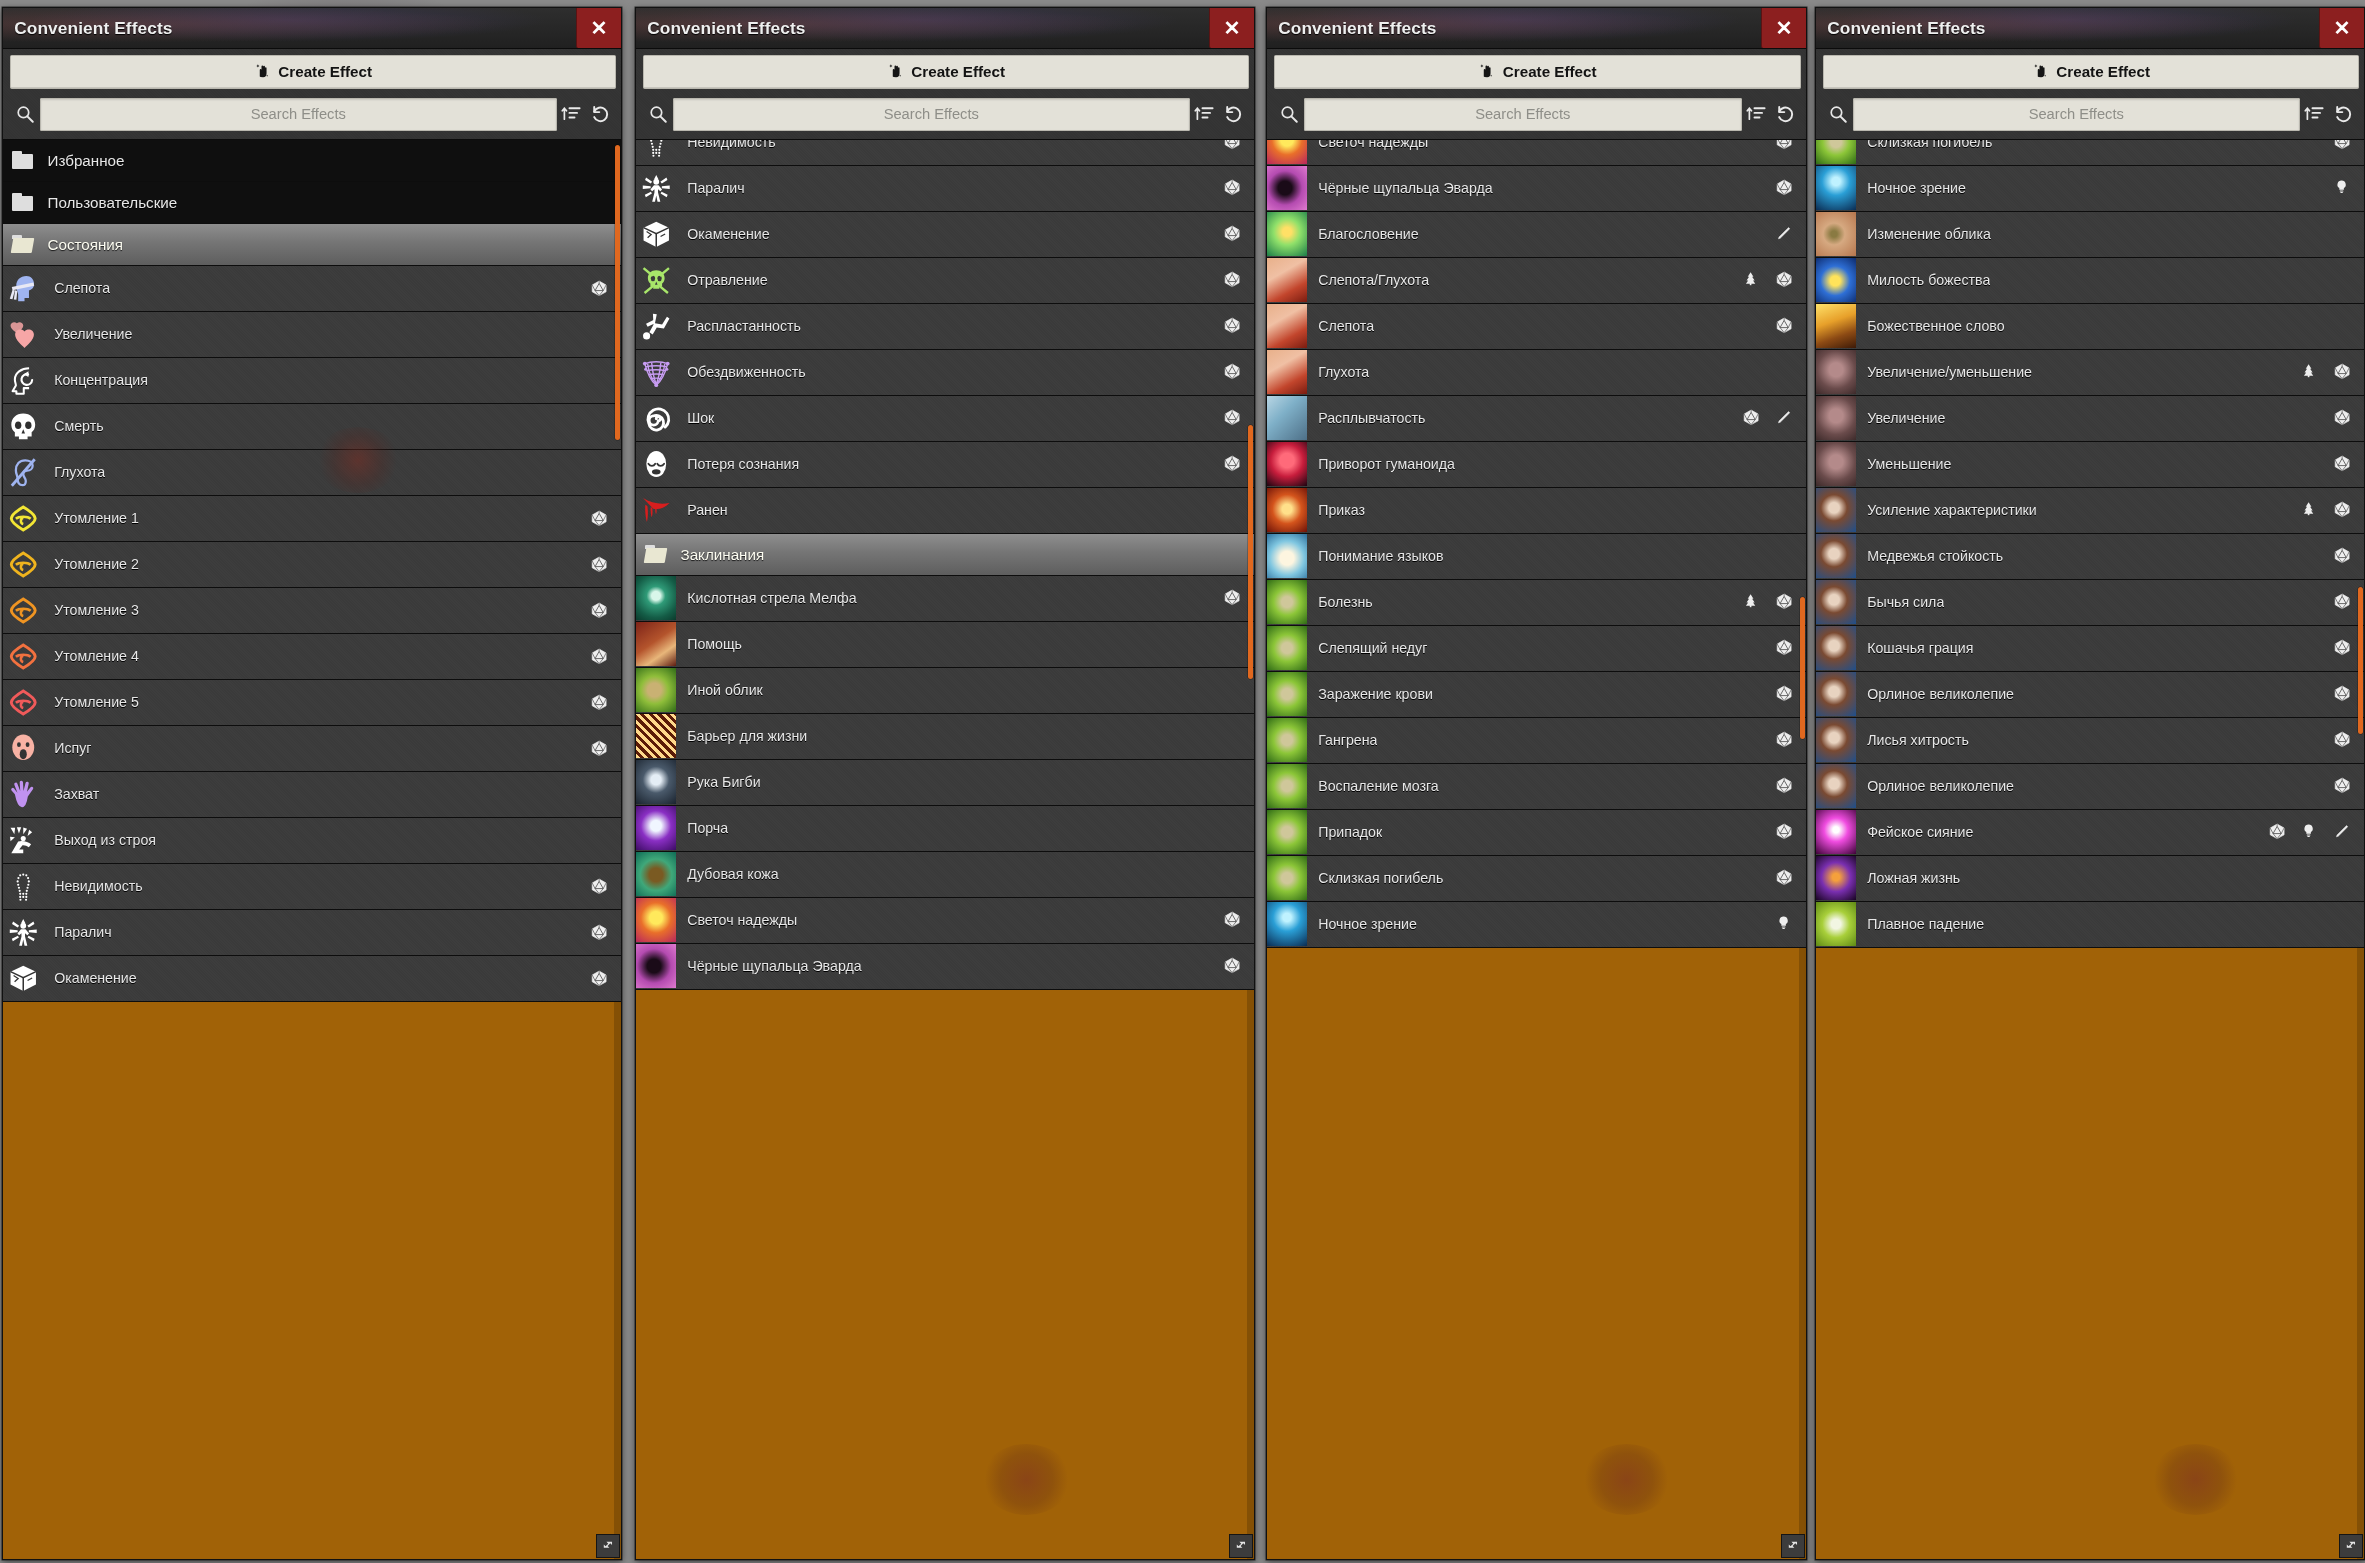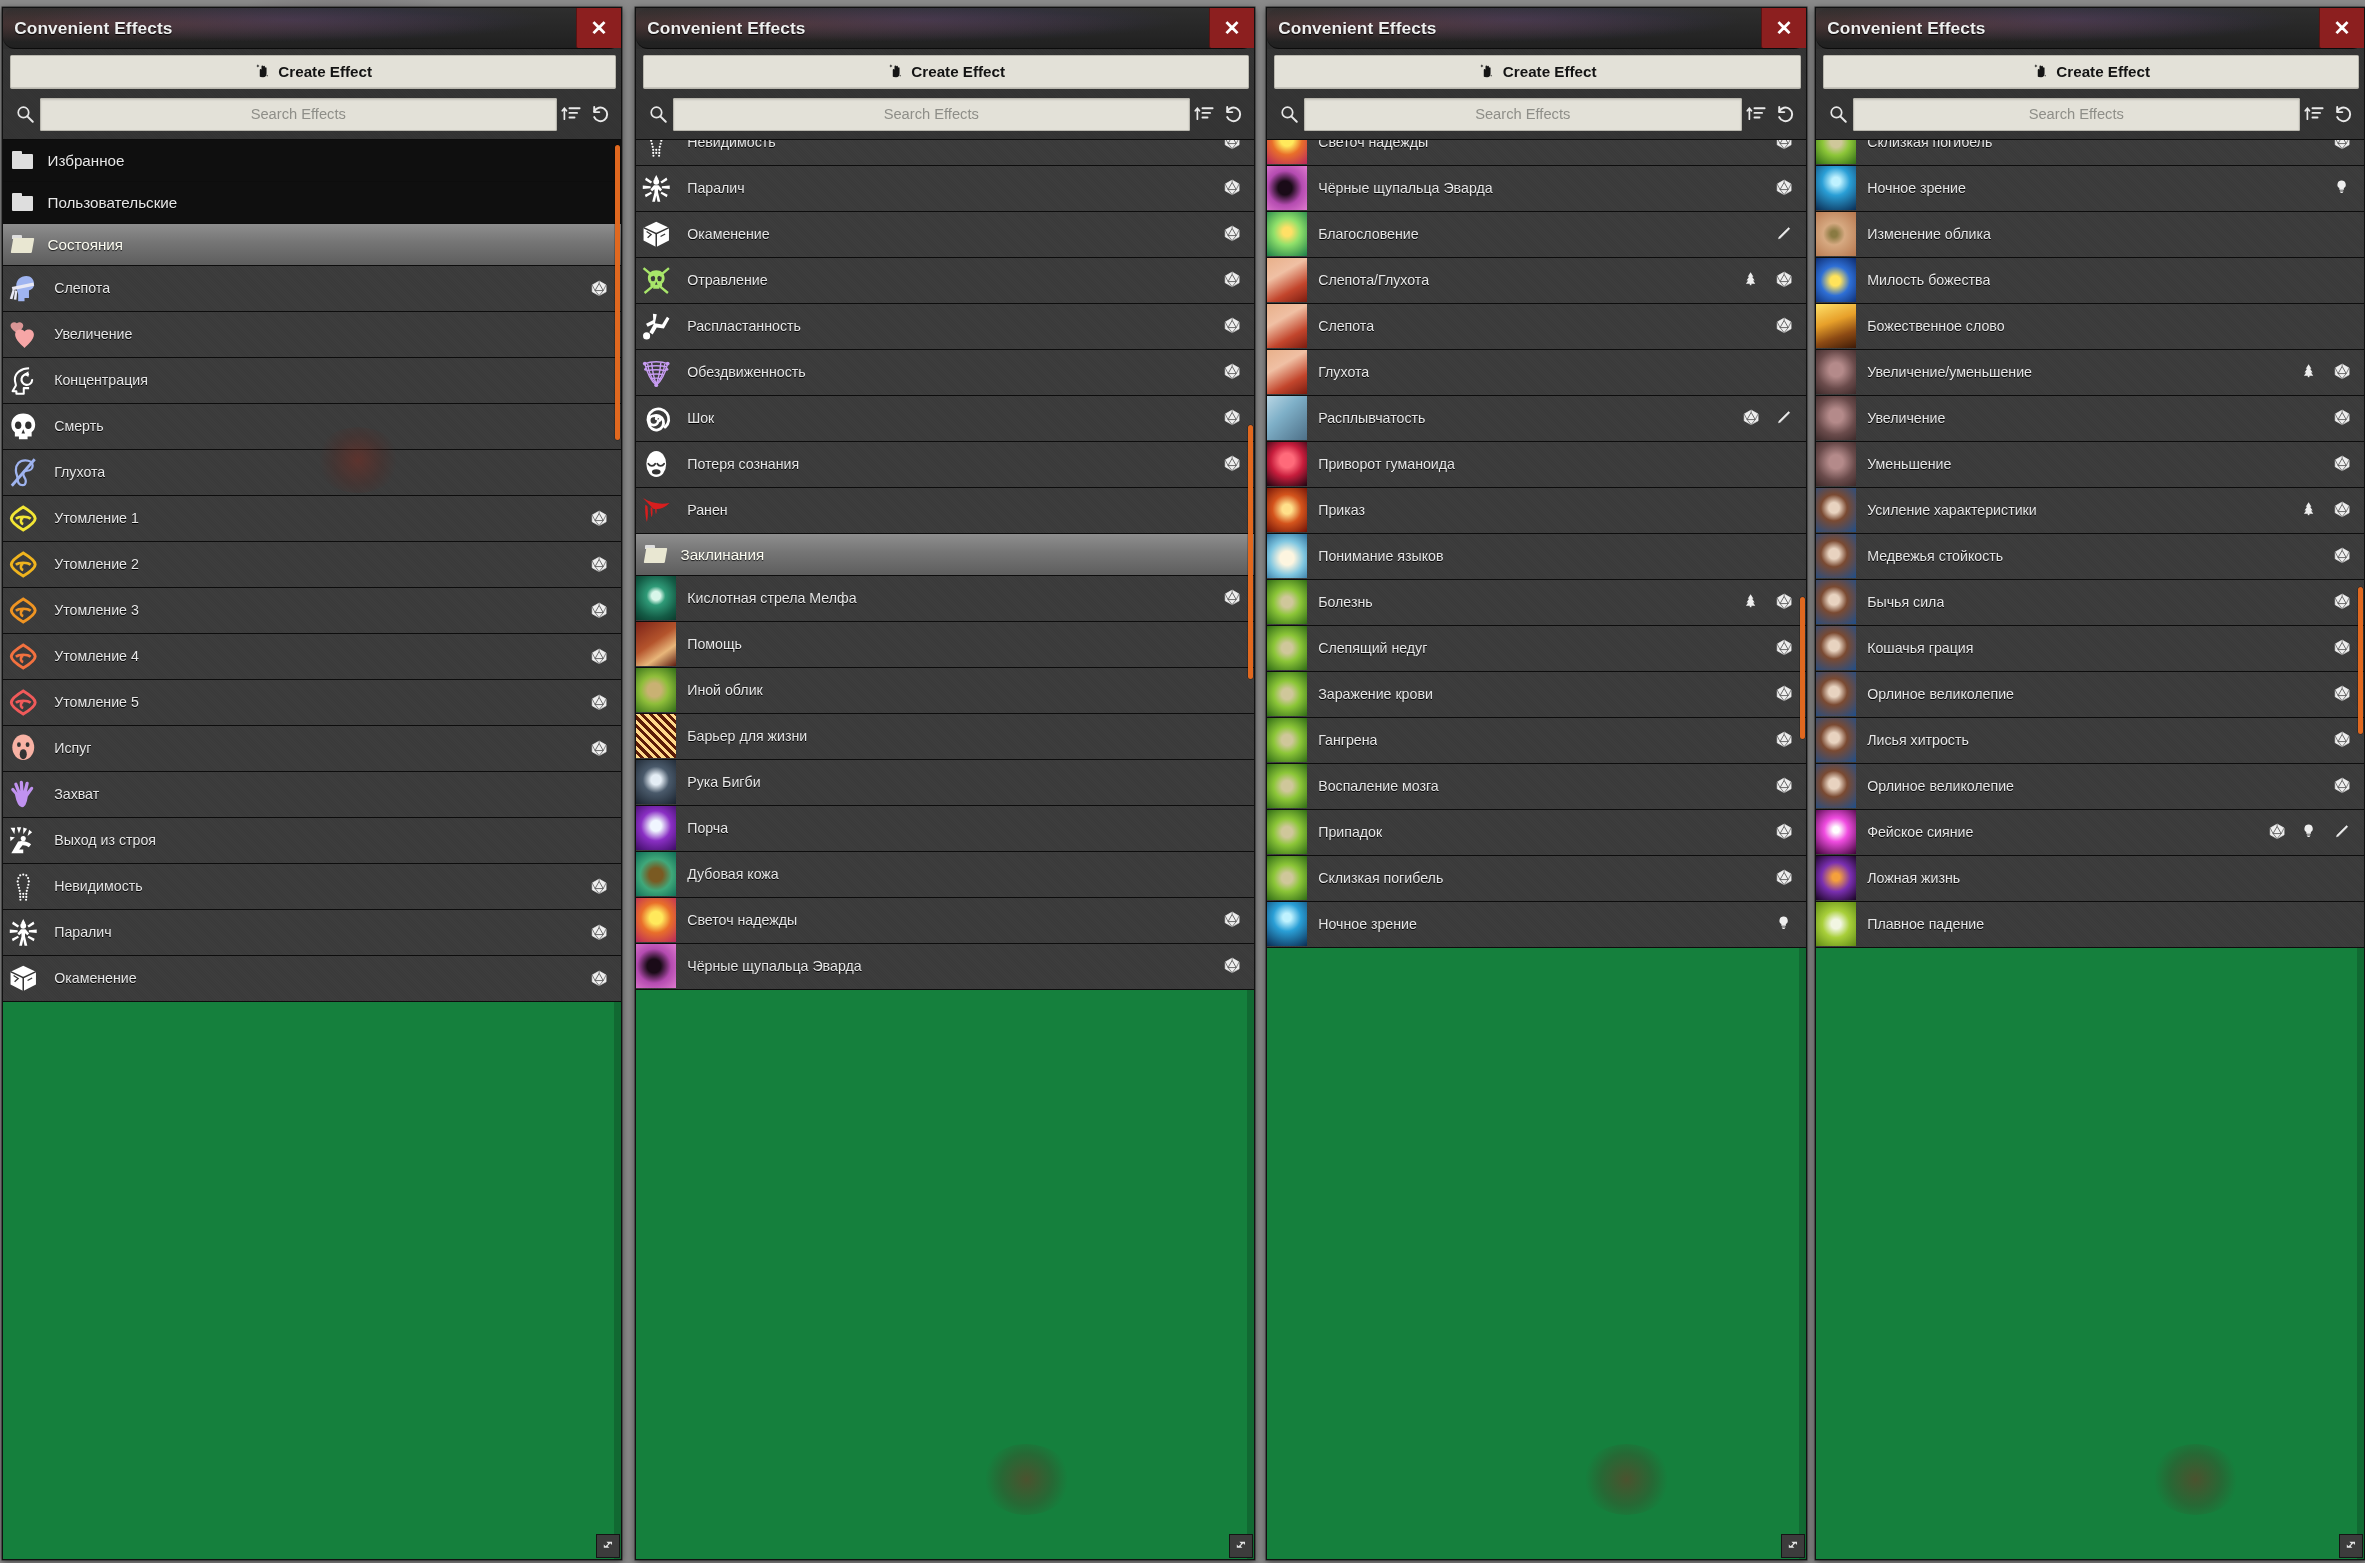--- a/index.html
+++ b/index.html
@@ -20,21 +20,20 @@
     border:0.5px solid #111;
     box-shadow:0 0 0 0.5px #2a2a2a, 0 2px 7.1px rgba(0,0,0,.55);
     display:flex;flex-direction:column;
     overflow:hidden;
   }
   .titlebar{
     height:40px;flex:0 0 40px;position:relative;
     background:linear-gradient(180deg,#2e2e2e 0%,#262626 60%,#202020 100%);
     display:flex;align-items:center;
     border-bottom:1px solid #0b0b0b;
-    border-radius:12px;
   }
   .titlebar::before{
     content:"";position:absolute;left:0;top:0;right:0;bottom:0;
     background:
       radial-gradient(ellipse at 18% 40%, rgba(120,70,70,.45), transparent 55%),
       radial-gradient(ellipse at 46% 30%, rgba(70,62,110,.55), transparent 55%);
     pointer-events:none;
   }
   .title-text{
     position:relative;z-index:2;
@@ -85,21 +84,21 @@
   }
   .search-input::placeholder{color:#8e8e88;opacity:1;}
   .tool-icon{
     flex:0 0 28.5px;display:flex;align-items:center;justify-content:center;
     color:#e9e9e9;
   }
 
   
   .listwrap{
     position:relative;flex:1 1 auto;overflow:hidden;
-    background:#15803d;
+    background:#a16207;
   }
   .list{position:absolute;left:0;right:0;top:0;}
   .row{
     position:relative;
     display:flex;align-items:center;
     height:45px;
     border-bottom:1px solid #0d0d0d;
     background:#3a3a3a;
     background-image:repeating-linear-gradient(45deg, rgba(255,255,255,.014) 0 1px, transparent 1px 2px);
   }

